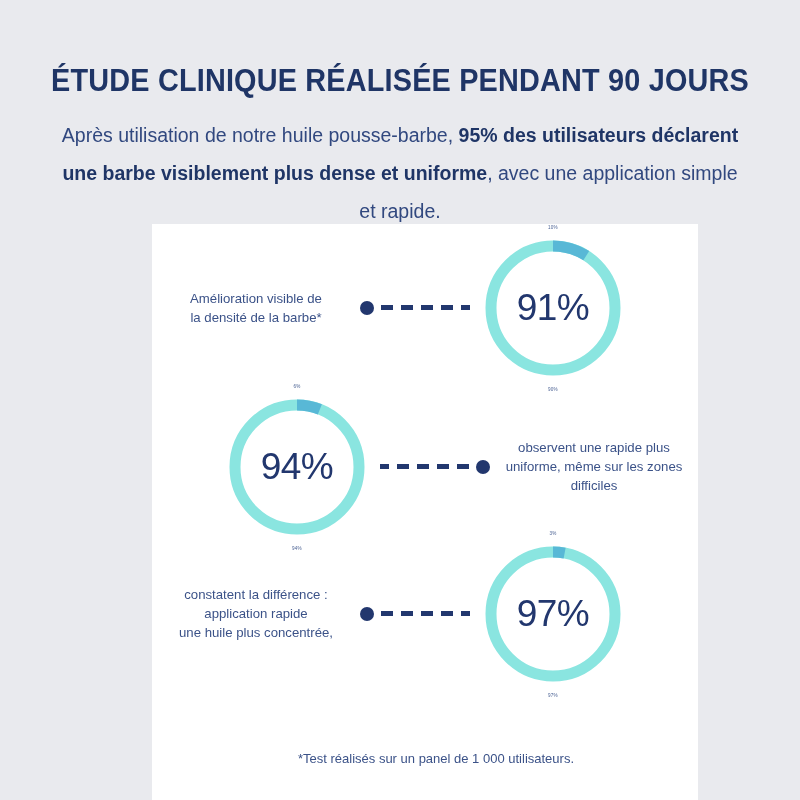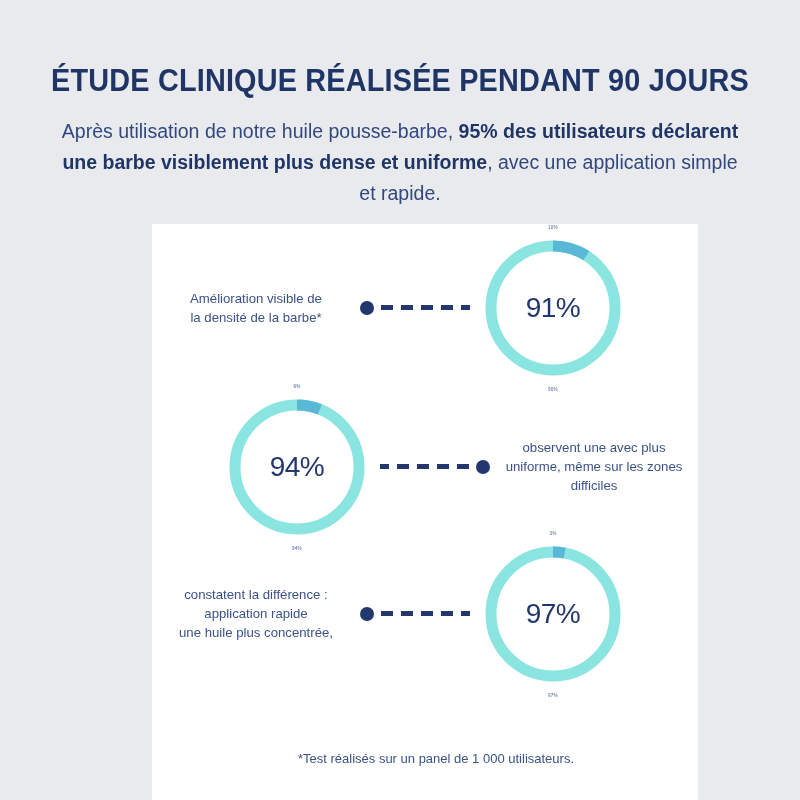--- a/index.html
+++ b/index.html
@@ -39,21 +39,21 @@
     white-space: nowrap;
   }
 
   .subhead {
     position: absolute;
     top: 96px;
     left: 60px;
     width: 680px;
     text-align: center;
     font-size: 19.5px;
-    line-height: 31px;
+    line-height: 38px;
     color: #31487f;
     font-weight: 400;
   }
   .subhead b {
     font-weight: 700;
     color: #1f3566;
   }
 
   
   .card {
@@ -136,21 +136,21 @@
   }
   .donut-value {
     position: absolute;
     left: 0;
     top: 0;
     width: 150px;
     height: 150px;
     display: flex;
     align-items: center;
     justify-content: center;
-    font-size: 28px;
+    font-size: 37px;
     font-weight: 400;
     color: #22376e;
     letter-spacing: -0.5px;
   }
   .mini-label {
     position: absolute;
     font-size: 4.6px;
     color: #4a6193;
     white-space: nowrap;
     letter-spacing: 0.2px;
@@ -204,21 +204,21 @@
           <circle cx="75" cy="75" r="62" fill="none" stroke="#8ae5e0" stroke-width="11"></circle>
           <circle class="remainder-arc" cx="75" cy="75" r="62" fill="none" stroke="#58b8d6" stroke-width="11" transform="rotate(-90 75 75)" stroke-dasharray="35.06017401406209 354.4973150310722"></circle>
         </svg>
         <div class="donut-value">91%</div>
         <span class="mini-label mini-bottom">90%</span>
       </div>
     </div>
 
     <div class="row row-2 reverse">
       <div class="caption">
-        <div>observent une avec plus</div>
+        <div>observent une rapide plus</div>
         <div>uniforme, même sur les zones</div>
         <div>difficiles</div>
       </div>
       <div class="connector flip">
         <span class="dot"></span>
         <span class="dashes"></span>
       </div>
       <div class="donut-wrap">
         <span class="mini-label mini-top">6%</span>
         <svg viewBox="0 0 150 150">

